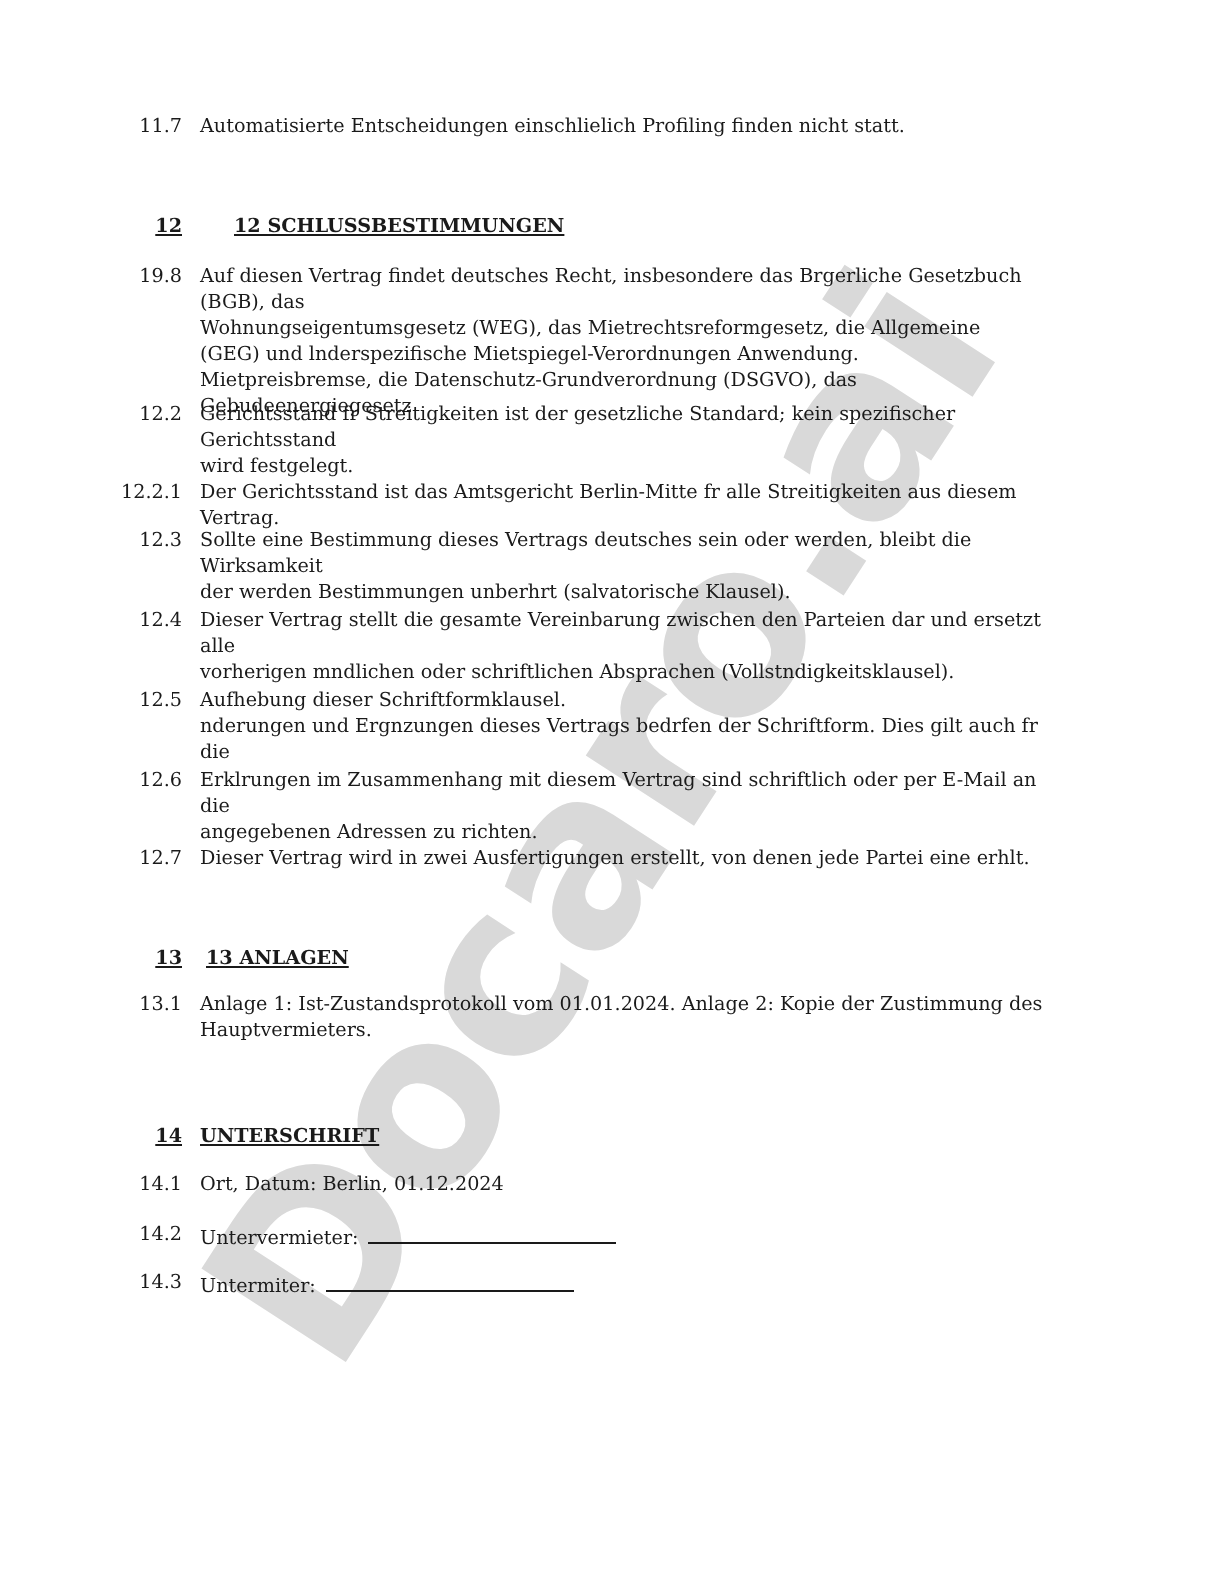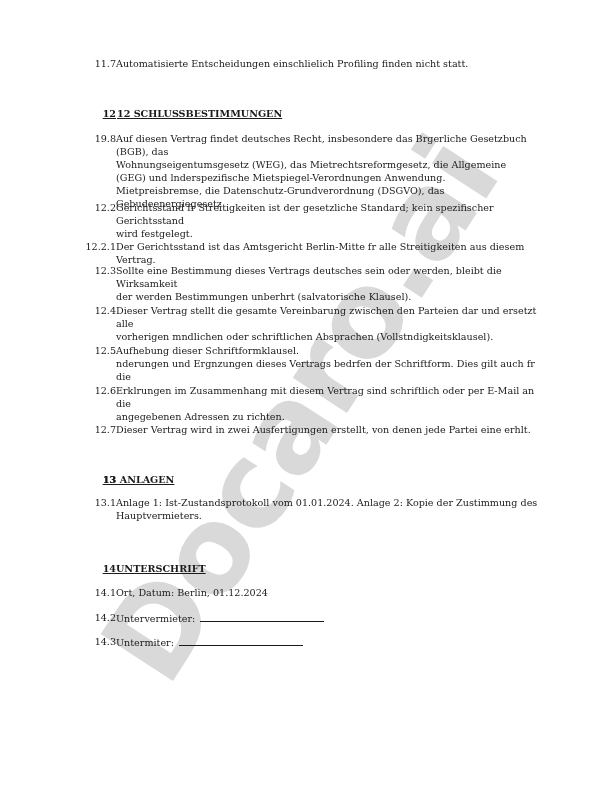--- a/index.html
+++ b/index.html
@@ -45,28 +45,28 @@
     }
     .row {
       position: absolute;
       left: 0;
       width: 612px;
       font-size: 9.6px;
       line-height: 13px;
     }
     .num {
       position: absolute;
-      right: 496px; 
+      right: 521px; 
       top: 0;
       white-space: nowrap;
       text-align: right;
     }
     .text {
       position: absolute;
-      left: 116px;
+      left: 100px;
       top: 0;
       width: 425px;
     }
     .heading .num, .heading .text {
       font-weight: bold;
       text-decoration: underline;
     }
     .sig-line {
       display: inline-block;
       border-bottom: 0.8px solid #1a1a1a;

